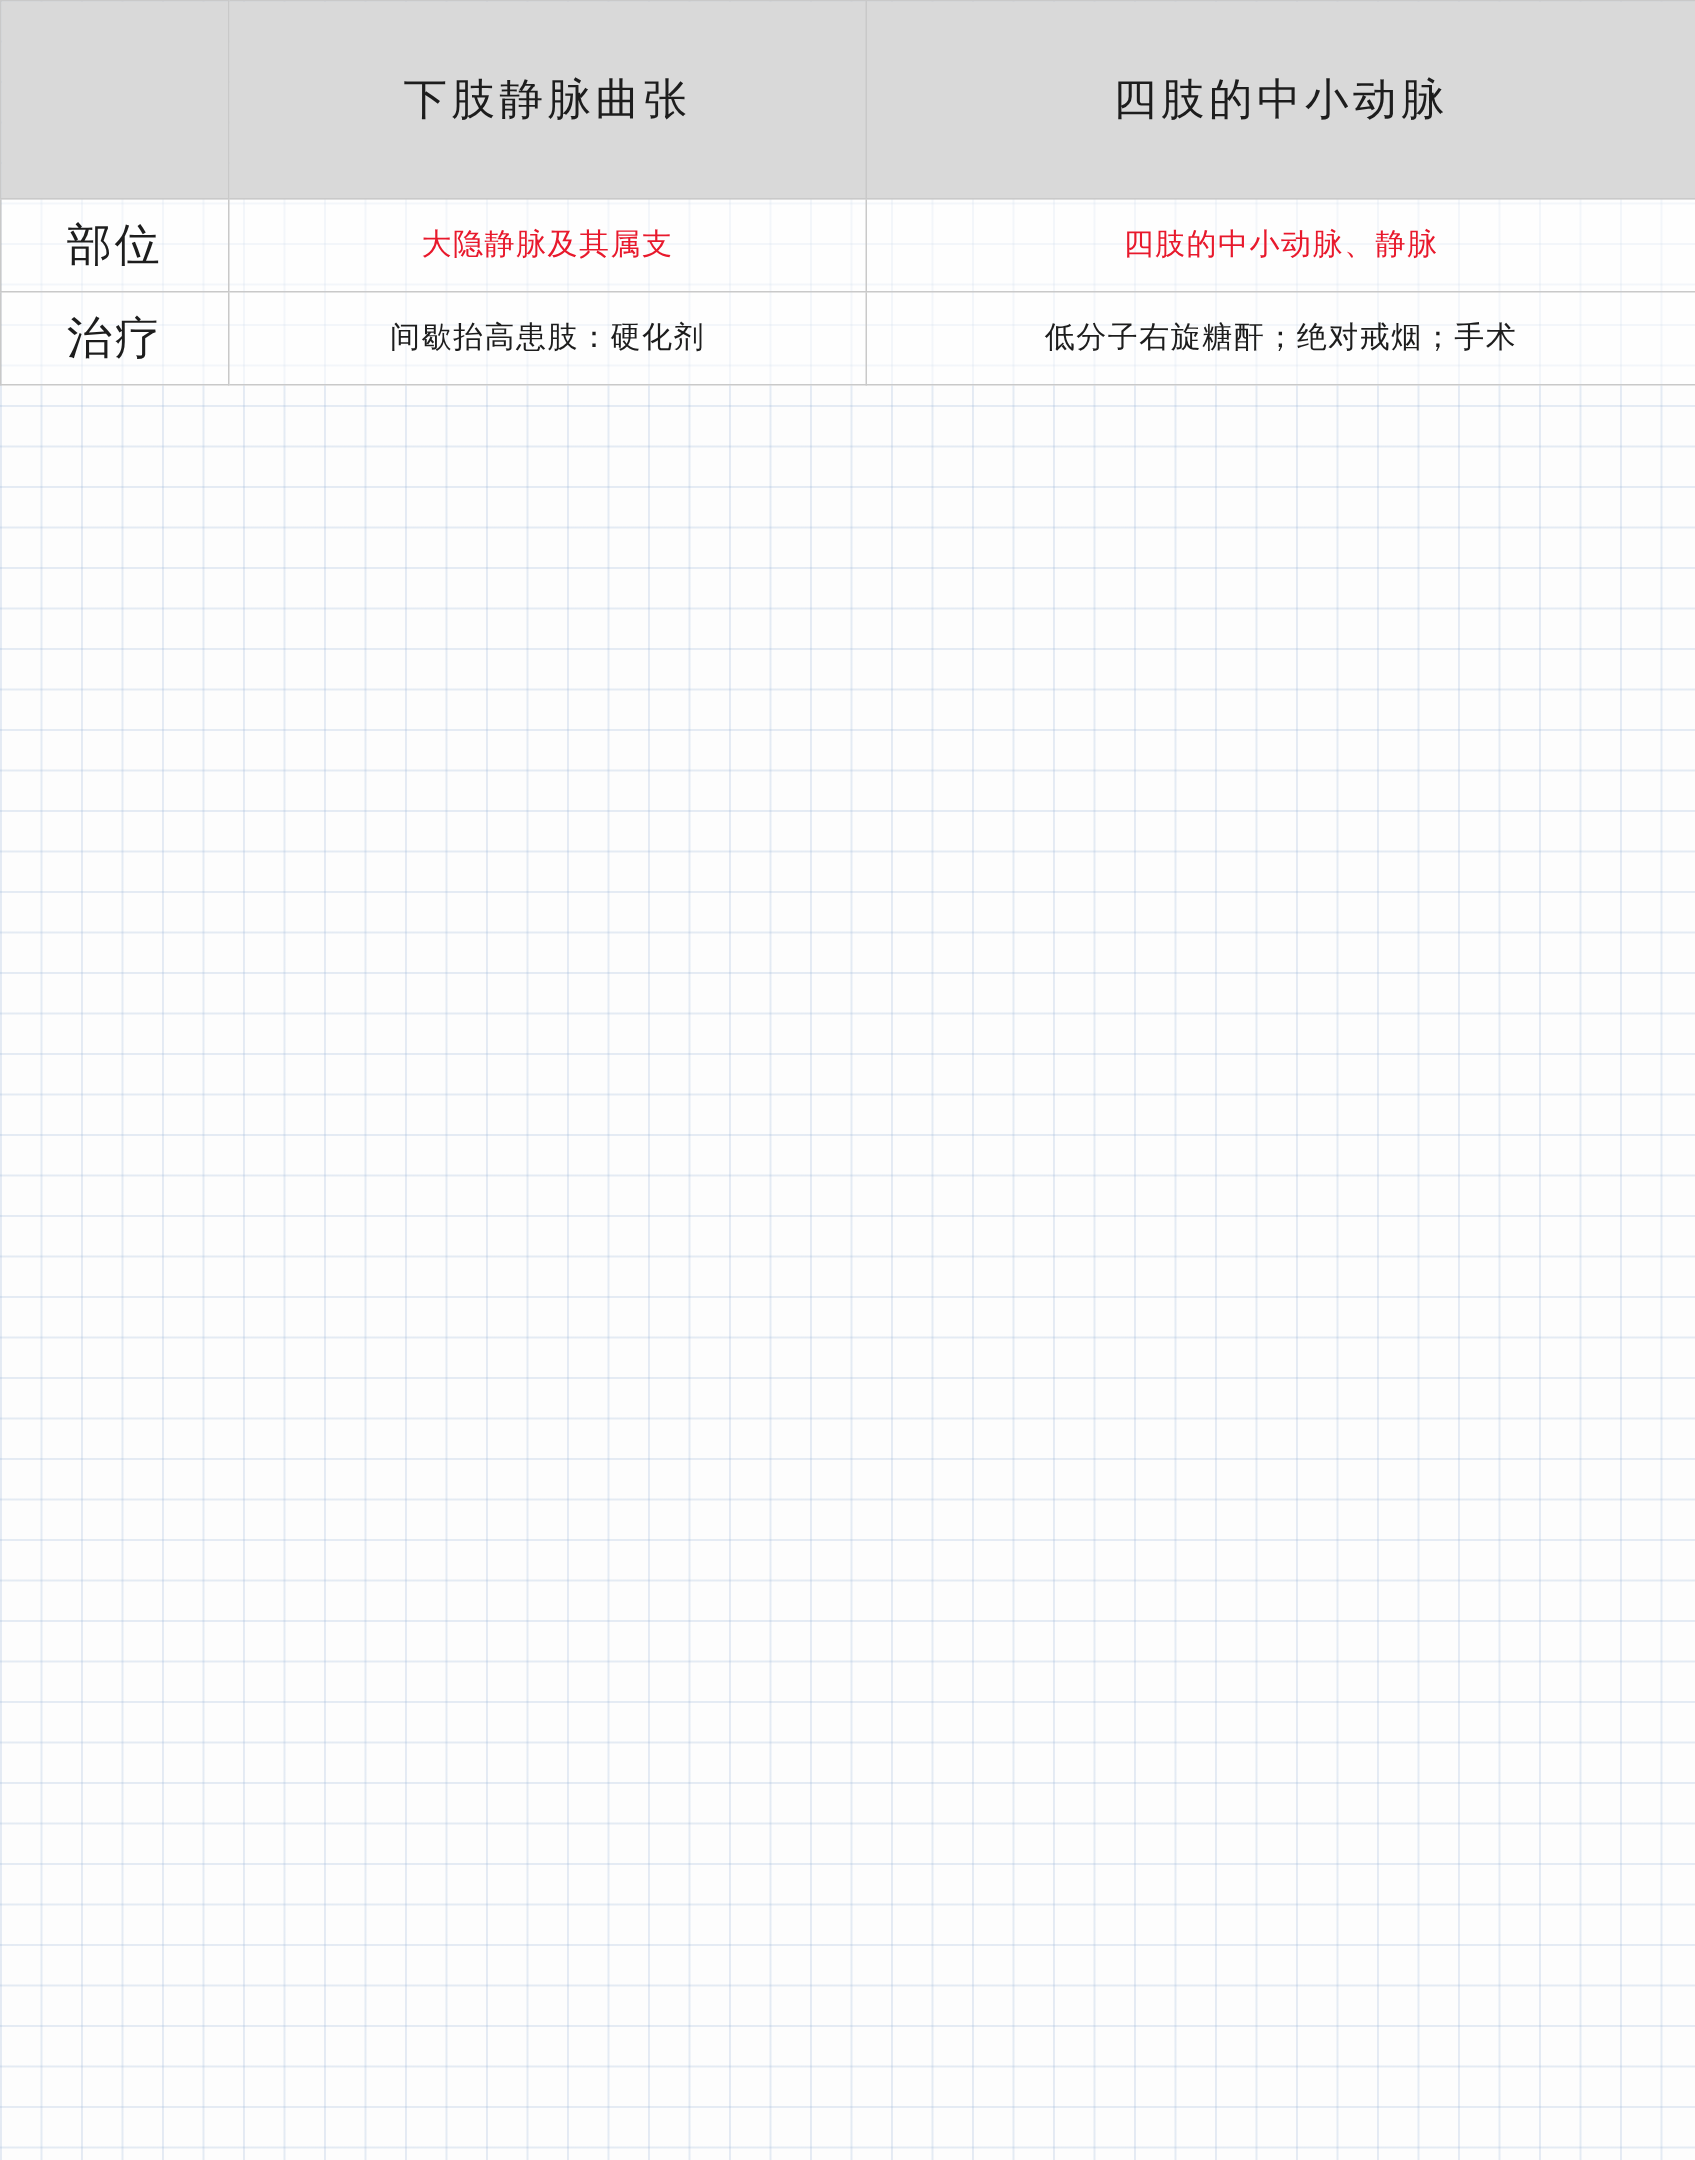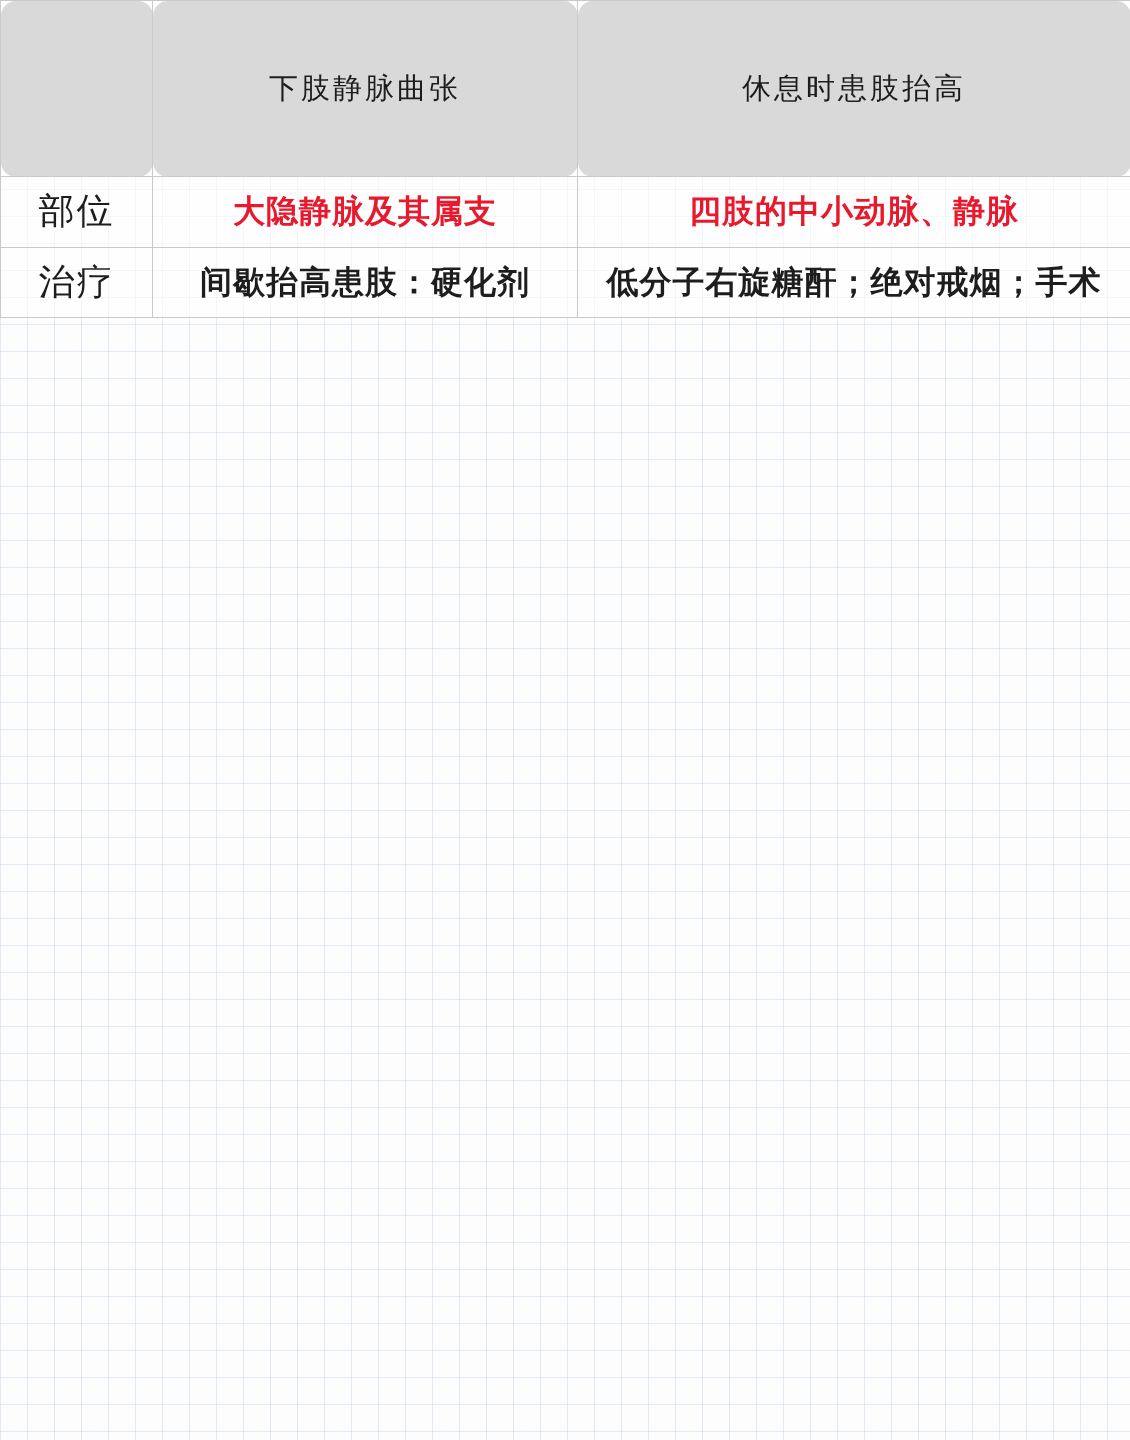--- a/index.html
+++ b/index.html
@@ -39,39 +39,37 @@
   }
   col.c-label { width: 152px; }
   col.c-col1 { width: 425px; }
   col.c-col2 { width: 553px; }
 
   thead th {
     background: #d9d9d9;
     font-weight: normal;
     font-size: 29px;
     color: #1d1d1d;
-    height: 176px;
+    height: 132px;
     letter-spacing: 3px;
-    border-radius: 15px;
   }
   thead th.corner {
     background: #d9d9d9;
   }
 
   td.rowlabel {
-    font-size: 36px;
+    font-size: 30px;
     color: #1d1d1d;
     letter-spacing: 2px;
   }
   td.cell {
-    font-size: 32px;
+    font-size: 20px;
     line-height: 1.55;
     color: #1d1d1d;
     letter-spacing: 1px;
-    font-weight: bold;
   }
   tr.shaded td {
     background: #efefef;
   }
   tr.plain td {
     background: rgba(255,255,255,0.55);
   }
   .red {
     color: #e8192c;
   }
@@ -87,21 +85,21 @@
   <table class="compare">
     <colgroup>
       <col class="c-label">
       <col class="c-col1">
       <col class="c-col2">
     </colgroup>
     <thead>
       <tr>
         <th class="corner"></th>
         <th>下肢静脉曲张</th>
-        <th>休息时患肢抬高</th>
+        <th>四肢的中小动脉</th>
       </tr>
     </thead>
     <tbody id="tbody">
         <tr class="plain">
           <td class="rowlabel">部位</td>
           <td class="cell"><span class="red">大隐静脉及其属支</span></td>
           <td class="cell"><span class="red">四肢的中小动脉、静脉</span></td>
         </tr>
         <tr class="plain">
           <td class="rowlabel">治疗</td>

